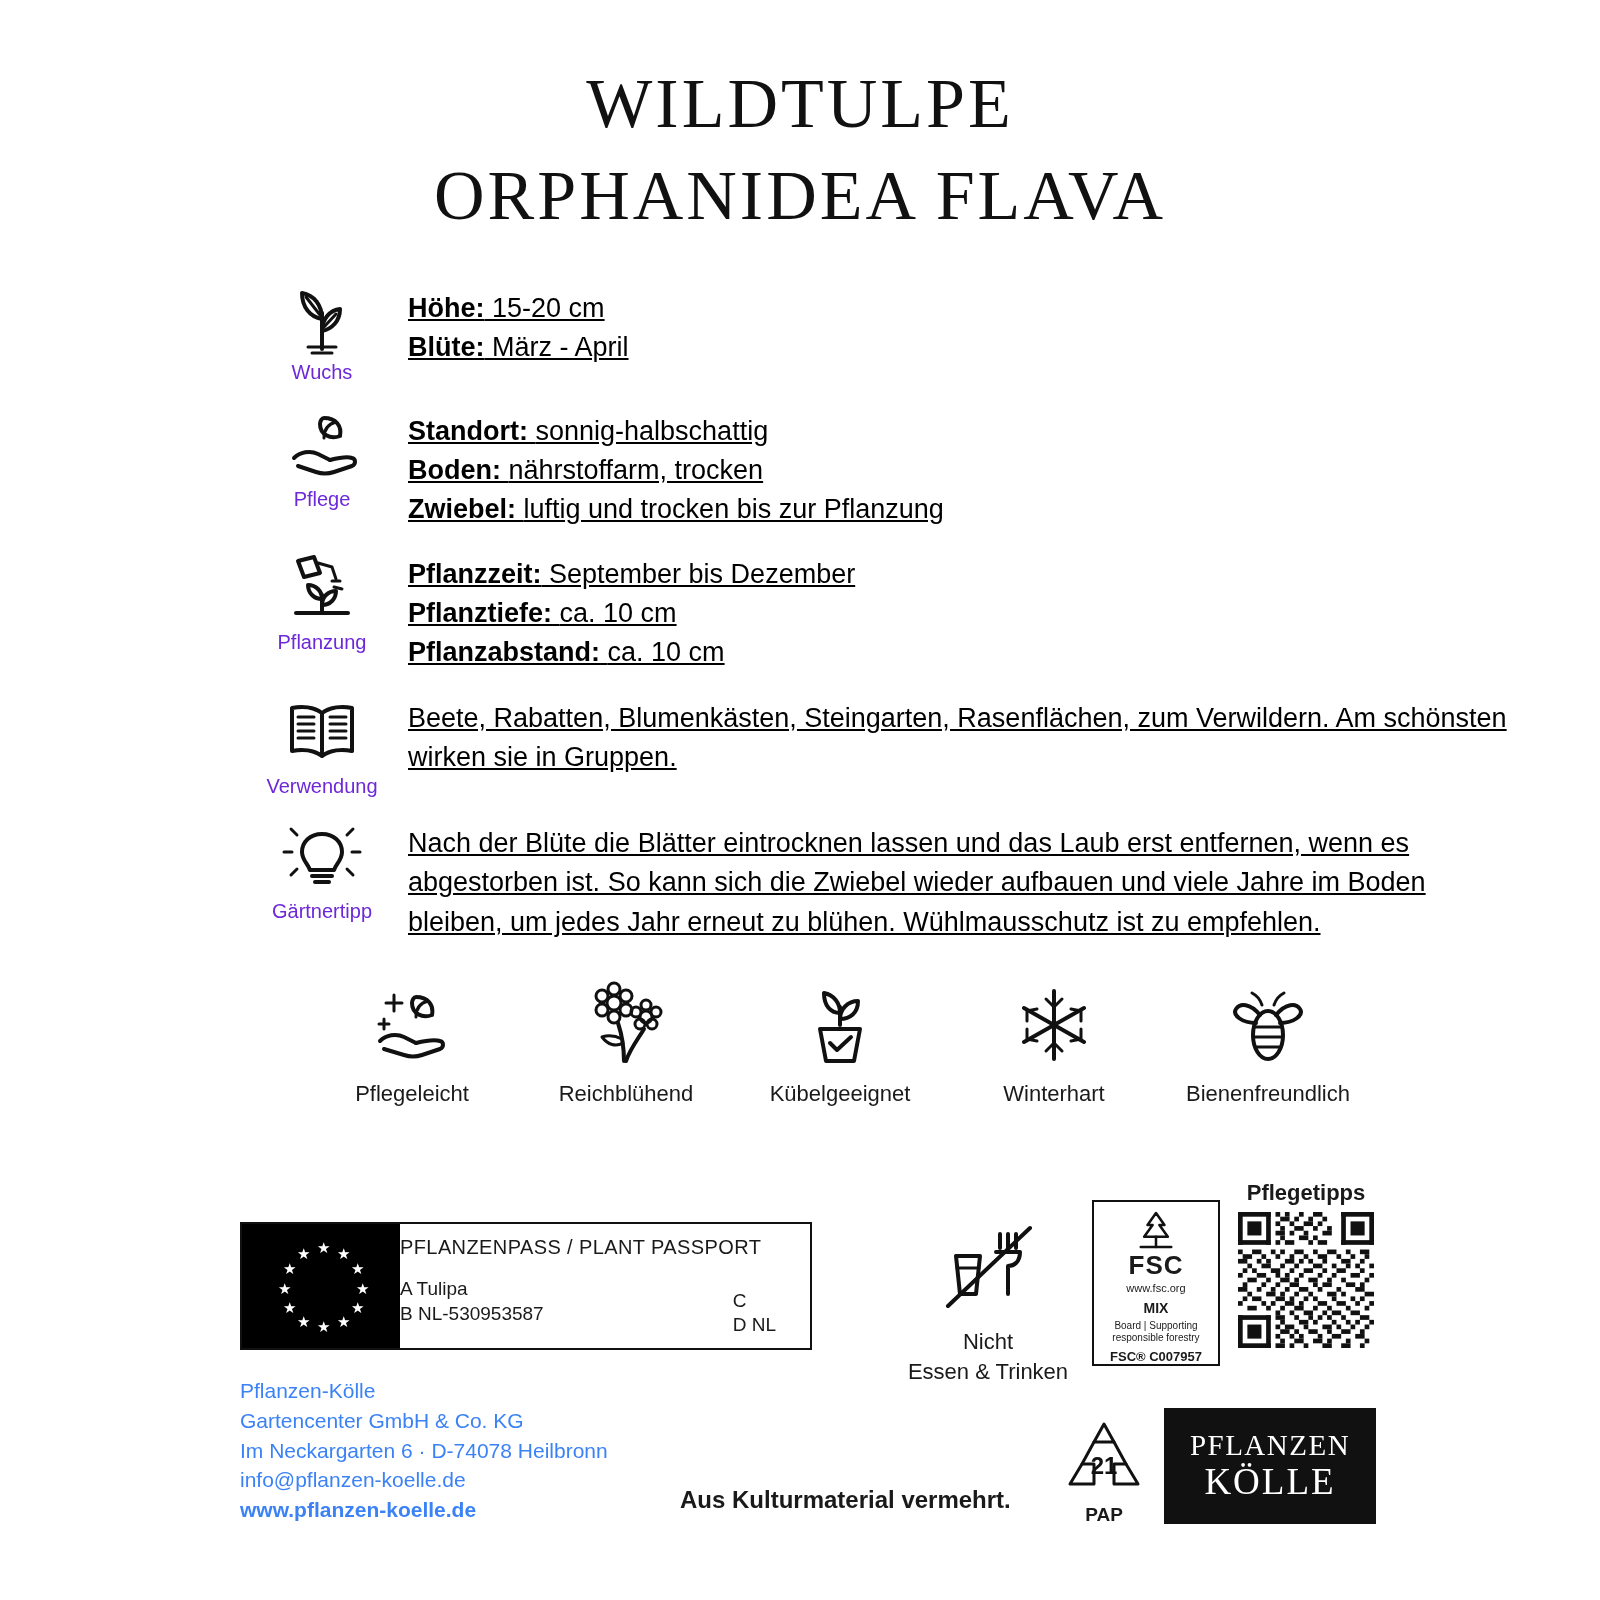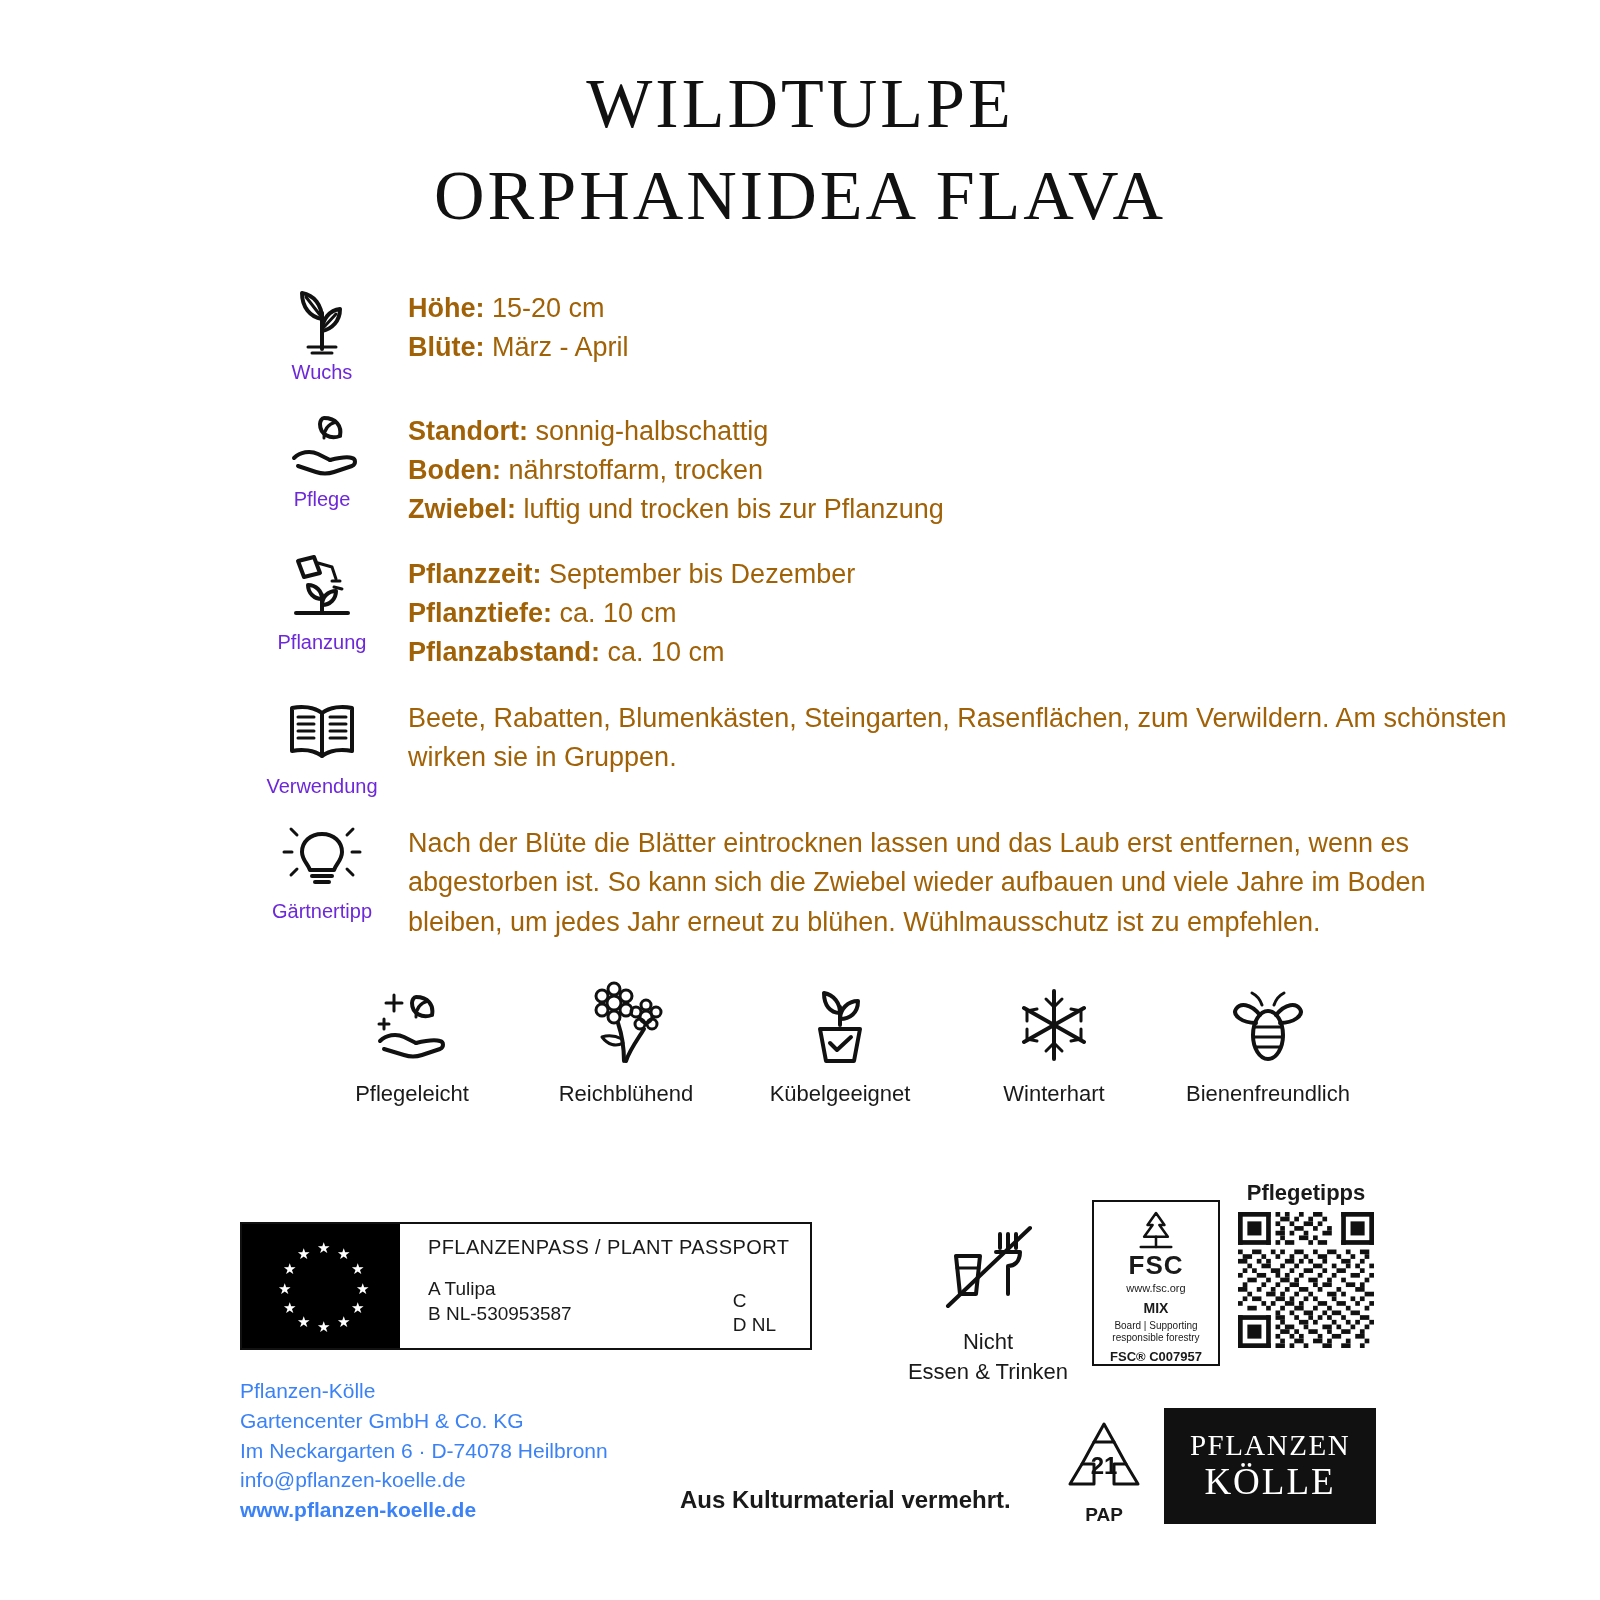--- a/index.html
+++ b/index.html
@@ -70,21 +70,22 @@
     color: #6d28d9;
     margin-top: 4px;
     text-align: center;
     white-space: nowrap;
   }
   .info-text {
     flex: 1;
     font-size: 27px;
     line-height: 1.45;
     padding-top: 6px;
-    color: #a16207;
+    color: #000000;
+    text-decoration: underline;
   }
   .info-text b {
     font-weight: 700;
   }
   .info-text .line {
     display: block;
   }
   .para {
     font-size: 27px;
     line-height: 1.47;
@@ -154,21 +155,21 @@
     height: 96px;
   }
   .eu-stars span {
     position: absolute;
     color: #fff;
     font-size: 15px;
     line-height: 1;
   }
   .passport-body {
     flex: 1;
-    padding: 12px 14px 6px 28px;
+    padding: 12px 14px 6px 0;
     position: relative;
   }
   .pp-title {
     font-size: 20px;
     letter-spacing: 0.4px;
     color: #1a1a1a;
   }
   .pp-rows {
     margin-top: 18px;
     font-size: 19px;

